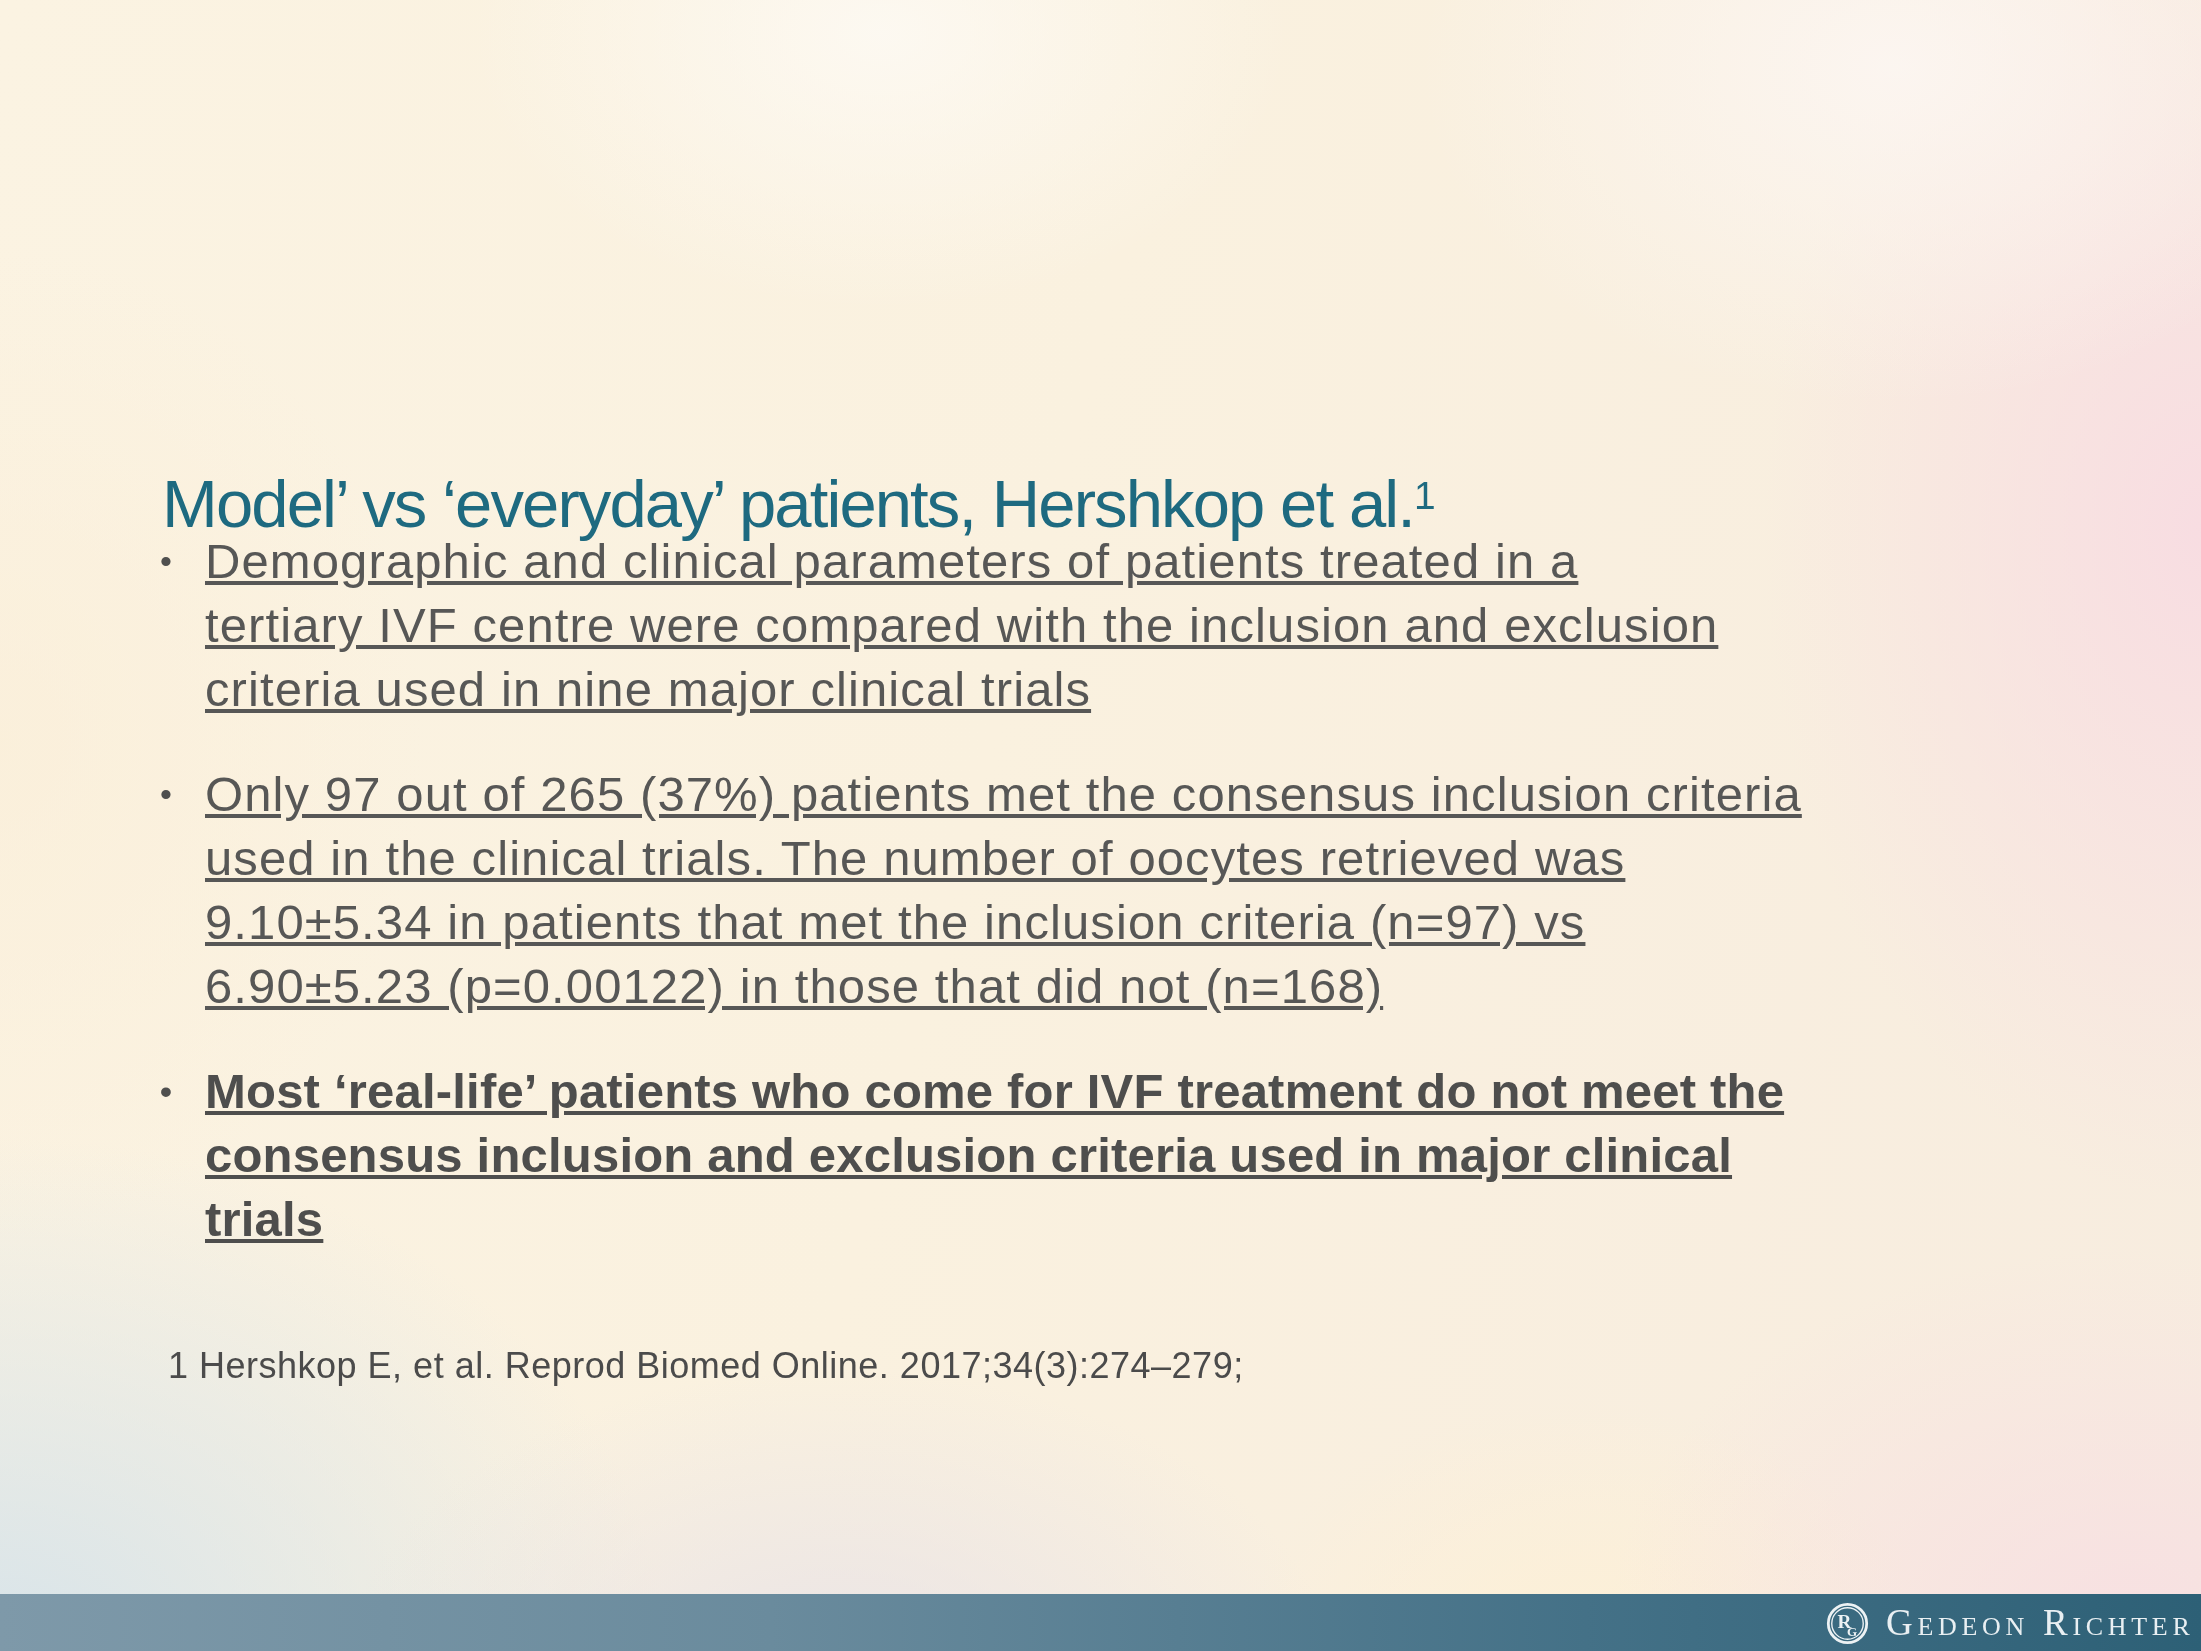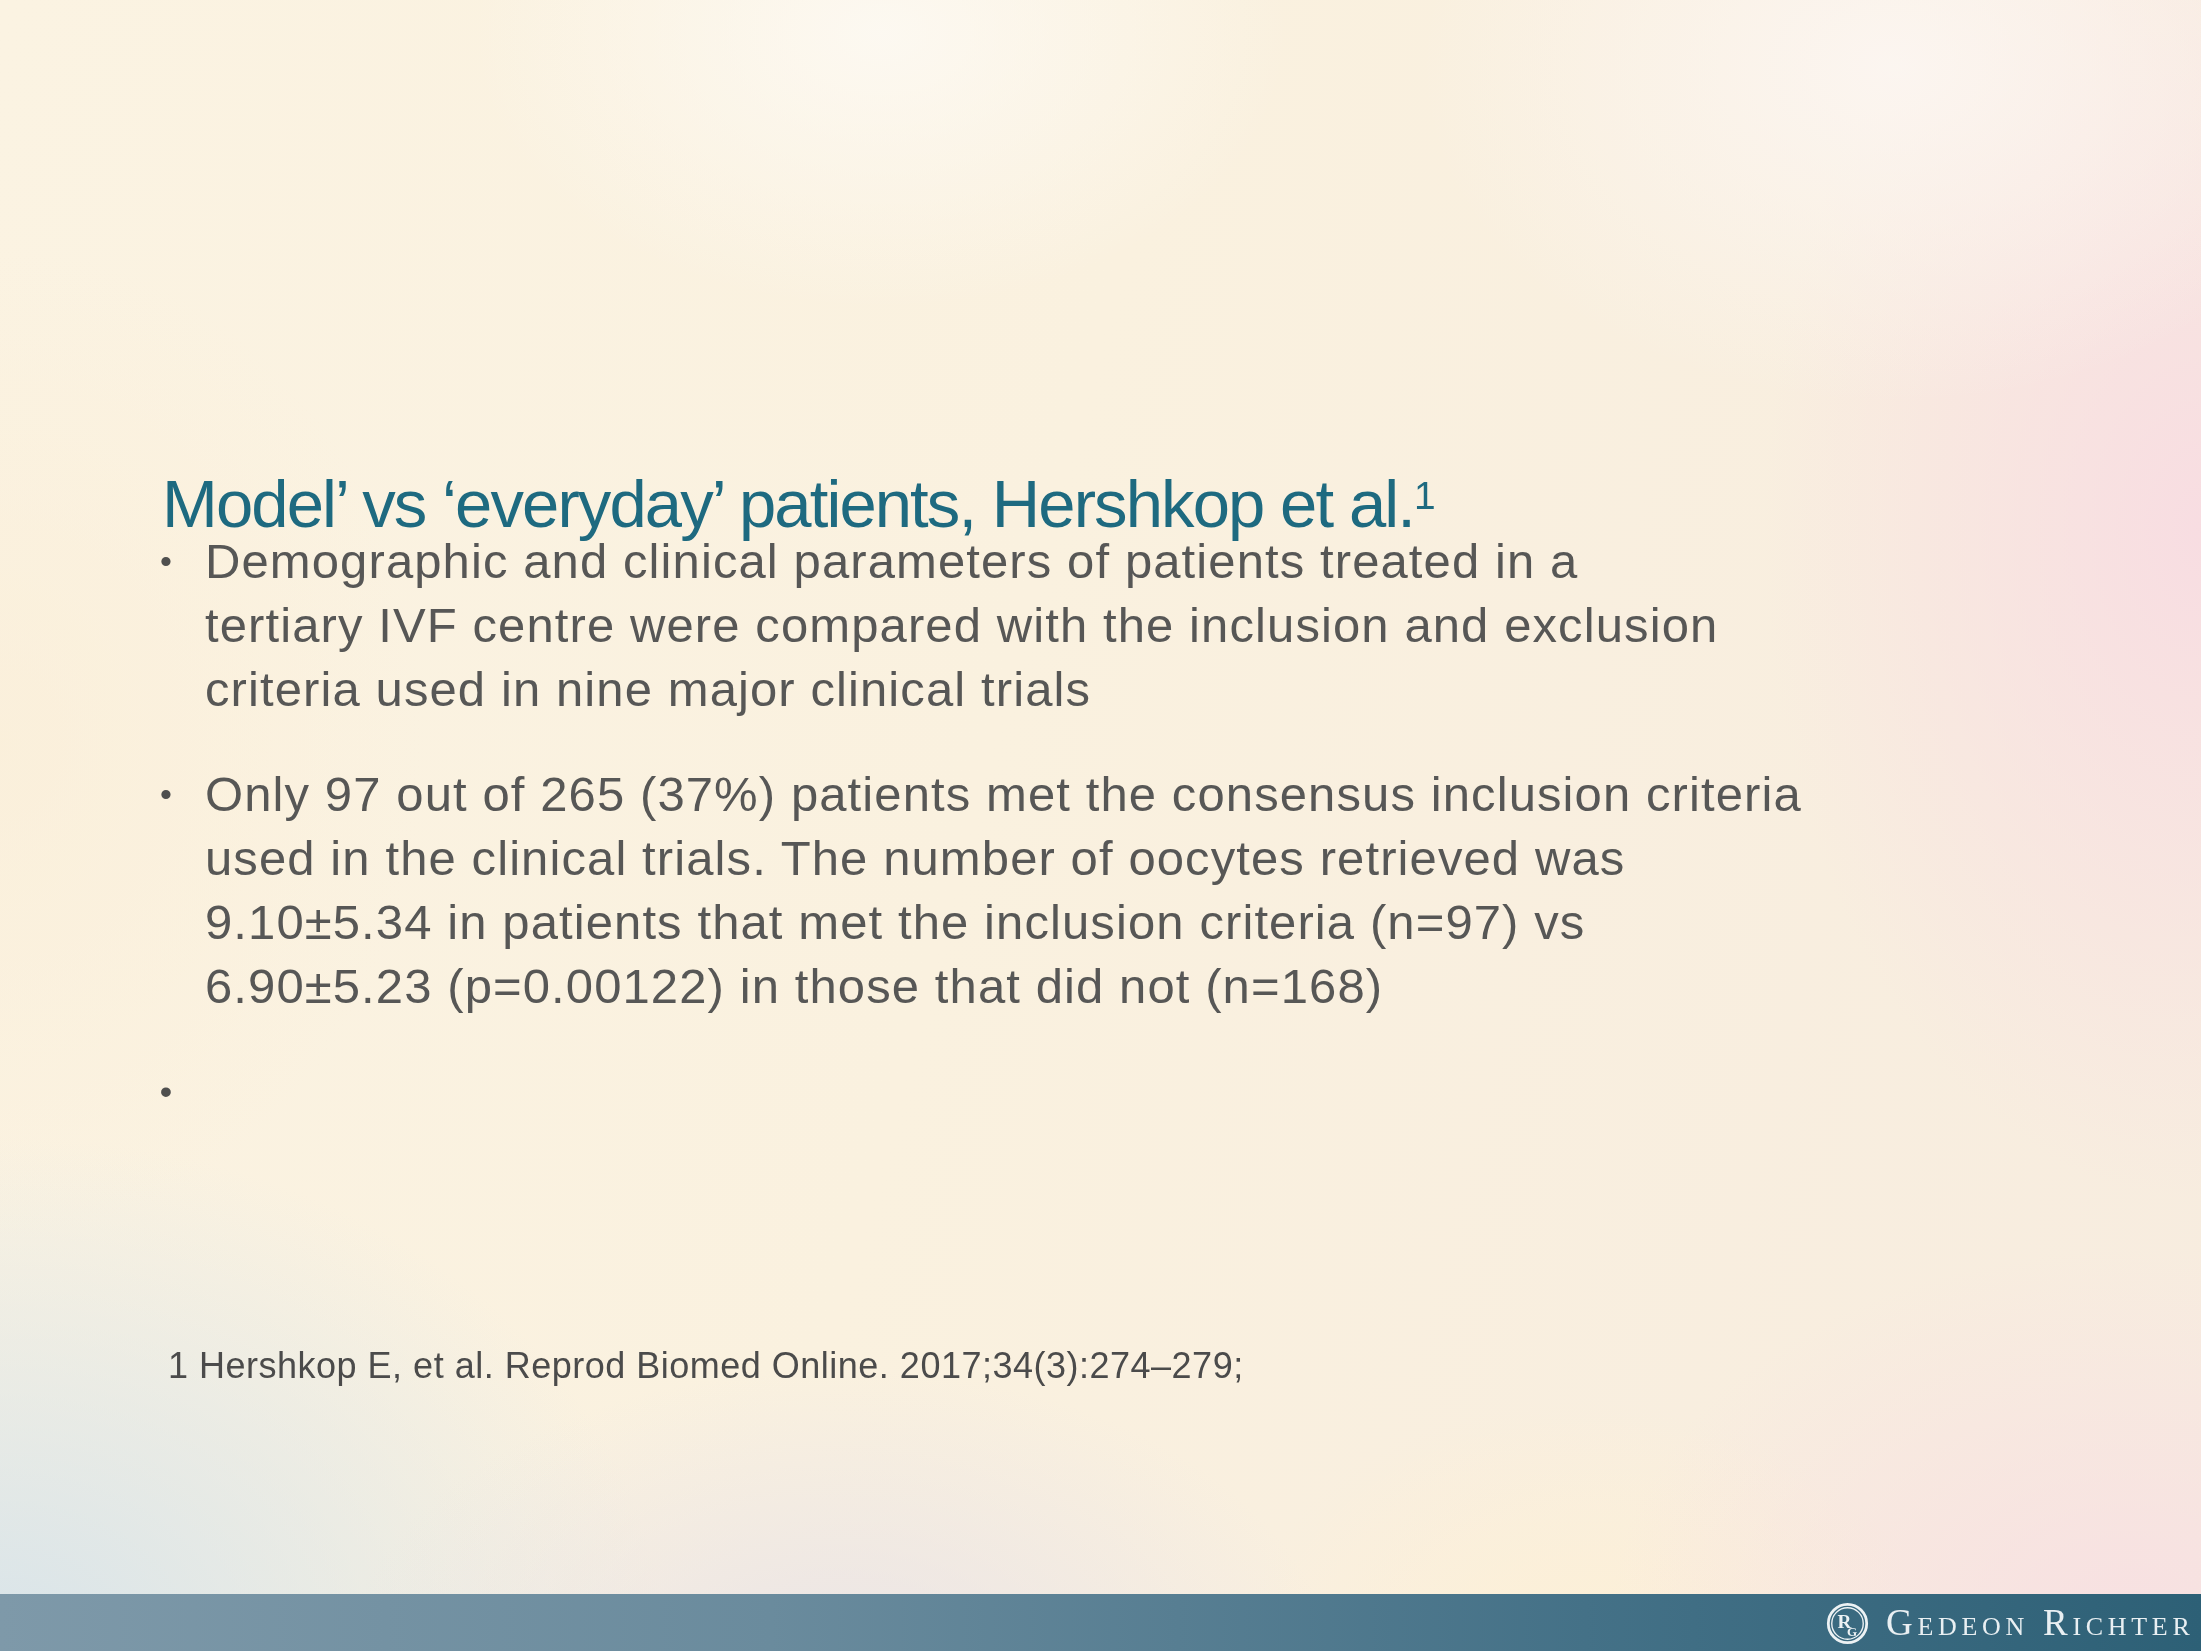--- a/index.html
+++ b/index.html
@@ -58,21 +58,21 @@
     line-height: 64px;
     letter-spacing: 1.1px;
   }
   .bullet .marker {
     flex: none;
     width: 45px;
     font-size: 34px;
     line-height: 64px;
     color: #4f4f4e;
   }
-  .bullet .text { white-space: pre-line; }
+  .bullet .text { white-space: pre-line; text-decoration: underline; }
   .bullet.bold {
     font-weight: bold;
     letter-spacing: 0.2px;
     color: #4e4e4d;
   }
 
   
   .footnote {
     position: absolute;
     left: 168px;
@@ -132,20 +132,23 @@
     <div class="bullet">
       <span class="marker">•</span>
       <span class="text">Only 97 out of 265 (37%) patients met the consensus inclusion criteria
 used in the clinical trials. The number of oocytes retrieved was
 9.10±5.34 in patients that met the inclusion criteria (n=97) vs
 6.90±5.23 (p=0.00122) in those that did not (n=168)</span>
     </div>
 
     <div class="bullet bold">
       <span class="marker">•</span>
+      <span class="text">Most ‘real-life’ patients who come for IVF treatment do not meet the
+consensus inclusion and exclusion criteria used in major clinical
+trials</span>
     </div>
 
   </div>
 
   <div class="footnote">1 Hershkop E, et al. Reprod Biomed Online. 2017;34(3):274–279;</div>
 
   <div class="footer-bar">
     <svg class="logo-badge" viewBox="0 0 56 56" aria-hidden="true">
       <circle cx="28" cy="28" r="25" fill="none" stroke="#edf2f4" stroke-width="3.6"></circle>
       <circle cx="28" cy="28" r="20.5" fill="none" stroke="#edf2f4" stroke-width="1.8"></circle>

